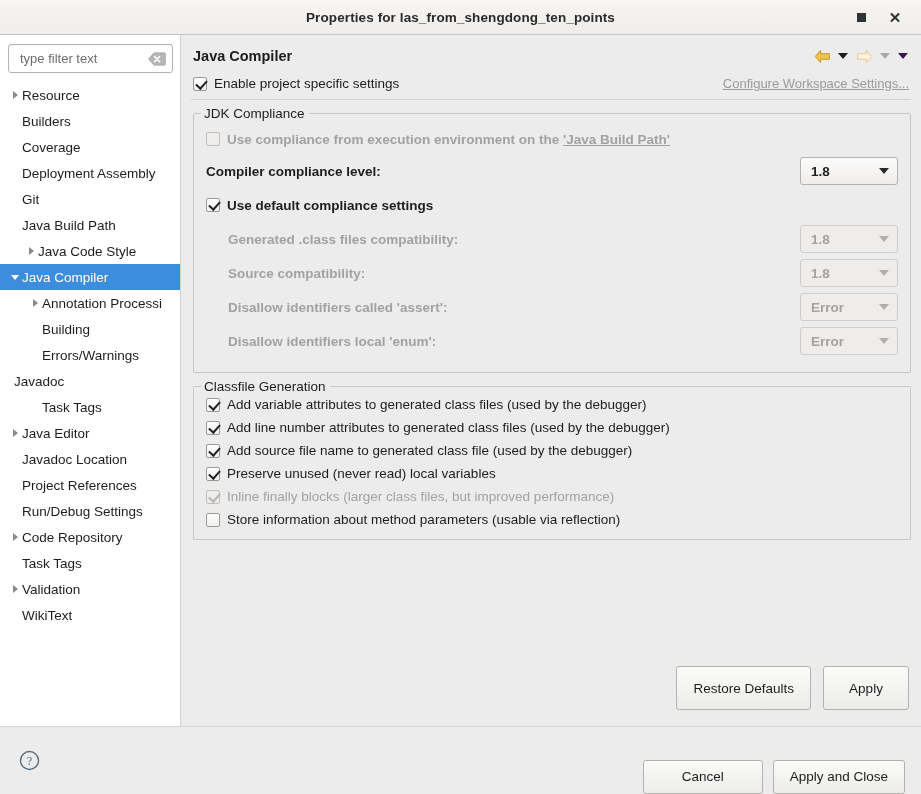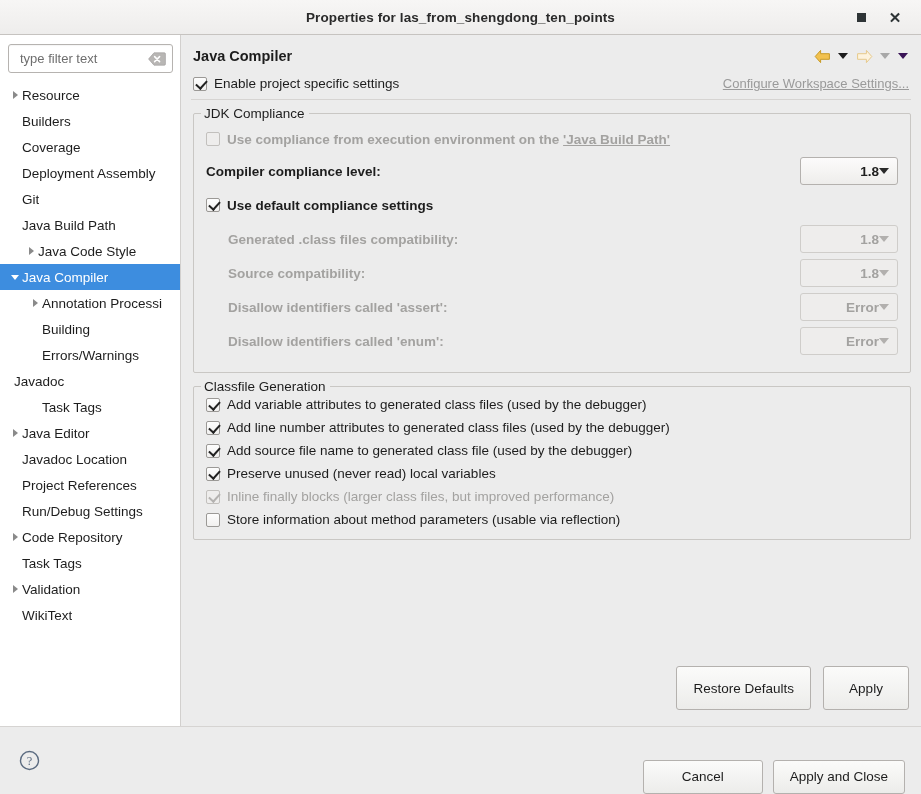--- a/index.html
+++ b/index.html
@@ -283,21 +283,20 @@
     height: 28px;
     border: 1px solid #b4b1ae;
     border-radius: 3px;
     background: linear-gradient(to bottom,#fcfbfb 0%,#eeedeb 100%);
     display: flex;
     align-items: center;
     padding: 0 8px 0 10px;
     font-size: 13.5px;
     color: #1f1f1f;
     cursor: pointer;
-    text-align: right;
   }
   .combo .cval { flex: 1 1 auto; }
   .combo .ccaret {
     width: 0; height: 0;
     border-top: 6px solid #2a2a2a;
     border-left: 5px solid transparent;
     border-right: 5px solid transparent;
   }
   .combo.disabled {
     border-color: #cfcdca;
@@ -572,21 +571,21 @@
 
         <div class="form-row">
           <span class="form-label indent disabled">Disallow identifiers called 'assert':</span>
           <div class="combo disabled">
             <span class="cval">Error</span>
             <span class="ccaret"></span>
           </div>
         </div>
 
         <div class="form-row">
-          <span class="form-label indent disabled">Disallow identifiers called 'enum':</span>
+          <span class="form-label indent disabled">Disallow identifiers local 'enum':</span>
           <div class="combo disabled">
             <span class="cval">Error</span>
             <span class="ccaret"></span>
           </div>
         </div>
       </div>
 
       <div class="group">
         <span class="glegend">Classfile Generation</span>
         <div class="cb-list" id="classfile-options">

